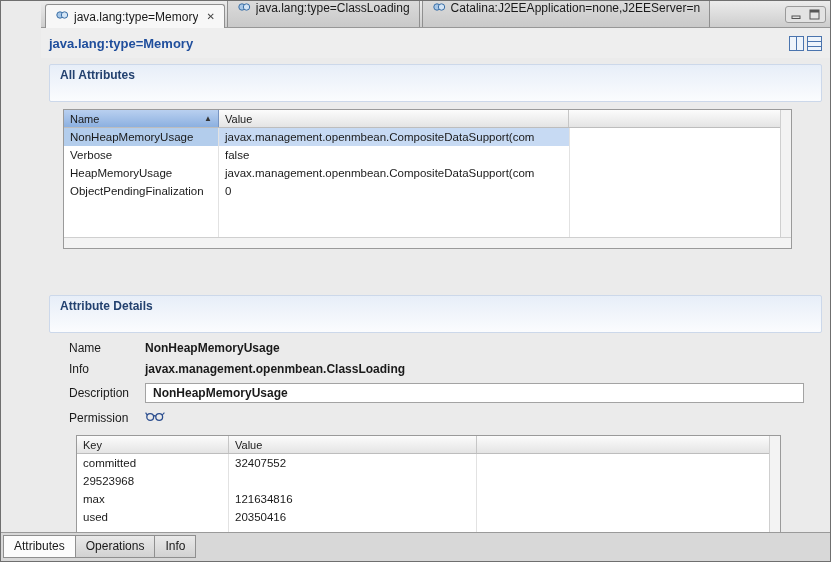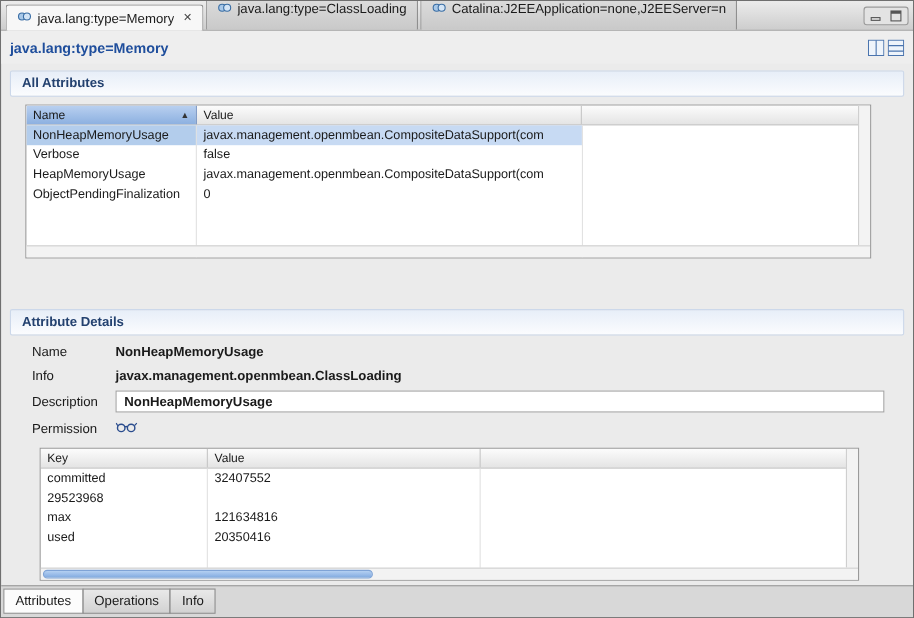--- a/index.html
+++ b/index.html
@@ -9,20 +9,21 @@
     --sorted-top:#b9d0f0;
     --sorted-bottom:#8cb0e0;
   }
   html,body{margin:0;padding:0;background:#ffffff;}
   *{box-sizing:border-box;}
   .window{
     width:831px;height:562px;position:relative;
     border:1px solid #6f6f6f;background:#ebebeb;
     font-family:"Liberation Sans",sans-serif;font-size:12px;color:#1a1a1a;
     overflow:hidden;
+    padding-left:40px;
   }
   
   .tabbar{
     height:27px;display:flex;align-items:flex-end;
     background:linear-gradient(#ececec,#cdcdcd);
     border-bottom:1px solid #979797;
     padding:3px 4px 0 4px;
   }
   .tab{
     display:flex;align-items:center;gap:5px;
@@ -46,21 +47,21 @@
   .view-header{
     height:30px;display:flex;align-items:center;
     padding:0 8px;background:#eeeeee;
   }
   .view-title{font-weight:bold;font-size:13px;color:var(--accent-blue);}
   .header-icons{margin-left:auto;display:flex;gap:3px;}
   .header-icons svg{display:block;}
   
   .content{padding:6px 8px 0 8px;}
   .section-band{
-    height:24px;line-height:21px;padding-left:10px;
+    height:38px;line-height:21px;padding-left:10px;
     font-weight:bold;color:#23416f;
     background:linear-gradient(#e7eef8,#fbfcfe);
     border:1px solid #ccd8ea;border-radius:2px;
   }
   .band2{margin-top:46px;}
   
   .tablebox{
     position:relative;margin:7px 30px 0 14px;height:140px;
     border:1px solid #9a9a9a;background:#ffffff;overflow:hidden;
   }

